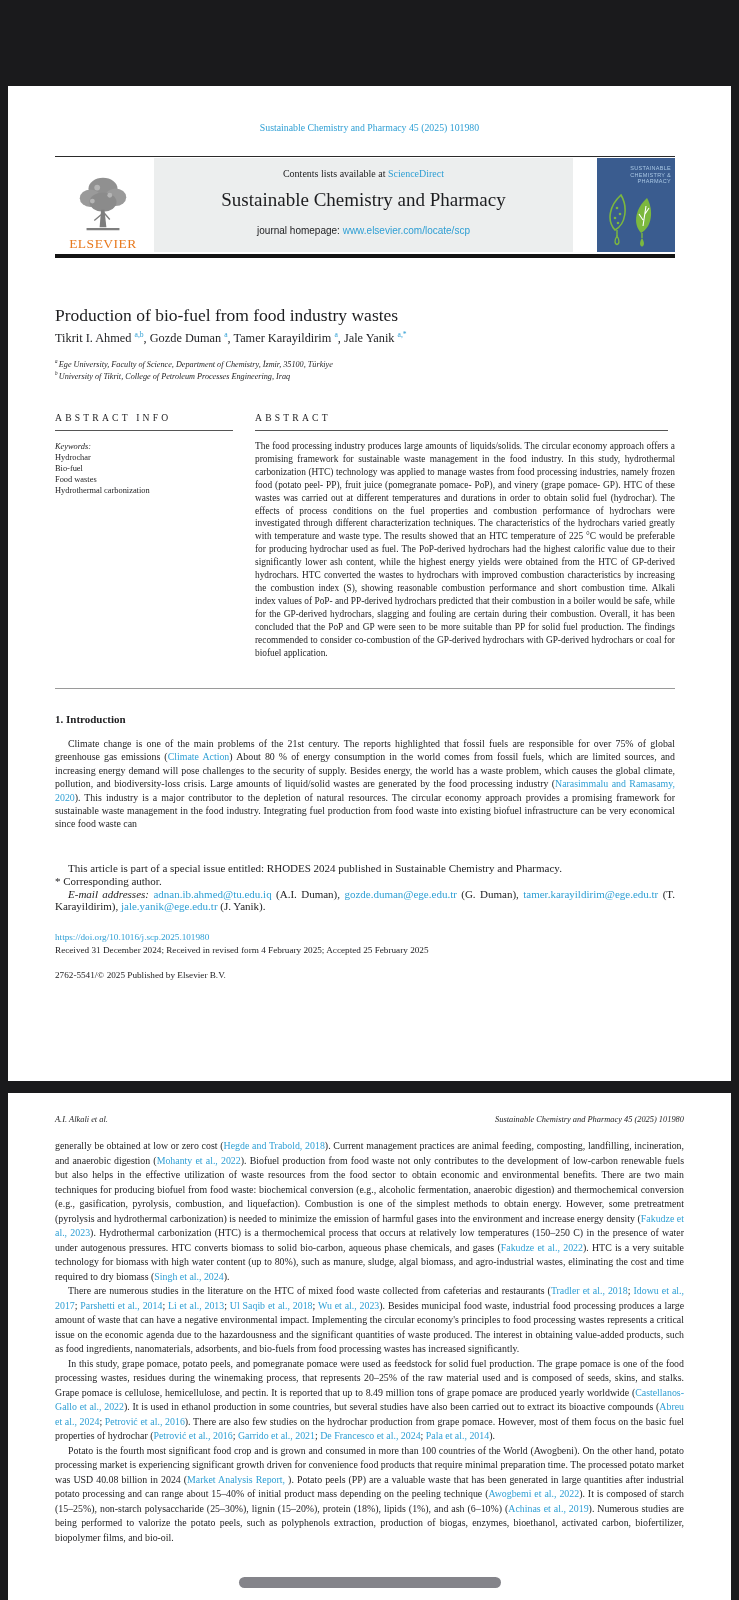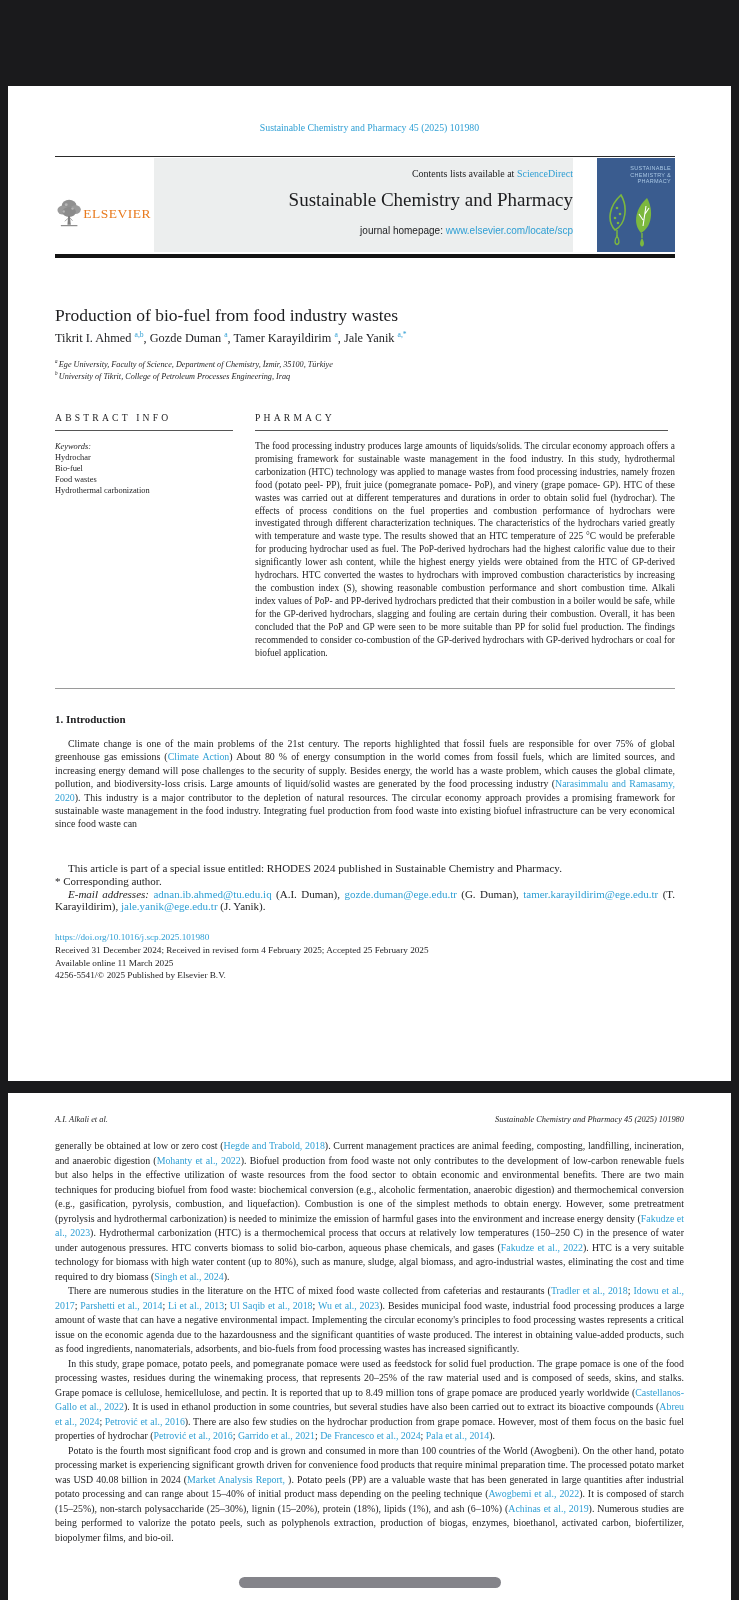--- a/index.html
+++ b/index.html
@@ -15,23 +15,23 @@
   .page2{top:1093px;height:560px}
   .abs{position:absolute}
   .link{color:var(--link,#2f9fd4)}
   .sup{vertical-align:super;font-size:0.62em;line-height:0}
   .it{font-style:italic}
 
   
   .citation{top:36px;left:0;right:0;text-align:center;font-size:9.8px;color:var(--link,#2f9fd4)}
   .top-hairline{top:70px;left:47px;width:620px;height:1px;background:#2a2a2a}
   .banner{top:72px;left:47px;width:620px;height:94px;display:flex;align-items:stretch}
-  .logo-col{width:96px;display:flex;flex-direction:row;align-items:center;justify-content:flex-start;padding-top:16px}
+  .logo-col{width:96px;display:flex;flex-direction:column;align-items:center;justify-content:flex-start;padding-top:16px}
   .wordmark{margin-top:2px;font-size:13.5px;letter-spacing:.5px;color:var(--elsevier-orange,#e87a1e);font-family:"Liberation Serif",serif}
-  .banner-center{width:419px;margin-left:3px;background:var(--banner-gray,#eceeee);text-align:right;padding-top:10px}
+  .banner-center{width:419px;margin-left:3px;background:var(--banner-gray,#eceeee);text-align:center;padding-top:10px}
   .contents-line{font-size:10px}
   .journal-title{font-size:19px;margin-top:10px}
   .homepage-line{font-size:10px;margin-top:14px;font-family:"Liberation Sans",sans-serif}
   .cover{width:78px;height:94px;margin-left:24px;background:var(--cover-blue,#3a5c8f);position:relative;overflow:hidden}
   .cover-text{position:absolute;top:7px;right:4px;width:50px;font-family:"Liberation Sans",sans-serif;
     font-size:5.5px;line-height:6.5px;color:#a9c7e4;text-align:right;letter-spacing:.3px}
   .cover svg{position:absolute;left:8px;top:36px}
   .black-rule{top:168px;left:47px;width:620px;height:4px;background:#141414}
   .article-title{top:219px;left:47px;width:620px;font-size:17.5px;font-weight:400}
   .authors{top:245px;left:47px;width:620px;font-size:12.3px}
@@ -132,42 +132,41 @@
     <div class="info-left">
       <div class="sec-heading">ABSTRACT INFO</div>
       <div class="rule-l"></div>
       <div class="kw-label">Keywords:</div>
       <div class="keyword">Hydrochar</div>
       <div class="keyword">Bio-fuel</div>
       <div class="keyword">Food wastes</div>
       <div class="keyword">Hydrothermal carbonization</div>
     </div>
     <div class="info-right">
-      <div class="sec-heading">PHARMACY</div>
+      <div class="sec-heading">ABSTRACT</div>
       <div class="rule-r"></div>
       <div class="abstract-text">The food processing industry produces large amounts of liquids/solids. The circular economy approach offers a promising framework for sustainable waste management in the food industry. In this study, hydrothermal carbonization (HTC) technology was applied to manage wastes from food processing industries, namely frozen food (potato peel- PP), fruit juice (pomegranate pomace- PoP), and vinery (grape pomace- GP). HTC of these wastes was carried out at different temperatures and durations in order to obtain solid fuel (hydrochar). The effects of process conditions on the fuel properties and combustion performance of hydrochars were investigated through different characterization techniques. The characteristics of the hydrochars varied greatly with temperature and waste type. The results showed that an HTC temperature of 225 °C would be preferable for producing hydrochar used as fuel. The PoP-derived hydrochars had the highest calorific value due to their significantly lower ash content, while the highest energy yields were obtained from the HTC of GP-derived hydrochars. HTC converted the wastes to hydrochars with improved combustion characteristics by increasing the combustion index (S), showing reasonable combustion performance and short combustion time. Alkali index values of PoP- and PP-derived hydrochars predicted that their combustion in a boiler would be safe, while for the GP-derived hydrochars, slagging and fouling are certain during their combustion. Overall, it has been concluded that the PoP and GP were seen to be more suitable than PP for solid fuel production. The findings recommended to consider co-combustion of the GP-derived hydrochars with GP-derived hydrochars or coal for biofuel application.</div>
     </div>
   </div>
 
   <div class="abs block-hairline"></div>
 
   <div class="abs intro-heading">1.  Introduction</div>
 
   <div class="abs intro-par"><span>Climate change is one of the main problems of the 21st century. The reports highlighted that fossil fuels are responsible for over 75% of global greenhouse gas emissions (</span><span class="link">Climate Action</span><span>) About 80 % of energy consumption in the world comes from fossil fuels, which are limited sources, and increasing energy demand will pose challenges to the security of supply. Besides energy, the world has a waste problem, which causes the global climate, pollution, and biodiversity-loss crisis. Large amounts of liquid/solid wastes are generated by the food processing industry (</span><span class="link">Narasimmalu and Ramasamy, 2020</span><span>). This industry is a major contributor to the depletion of natural resources. The circular economy approach provides a promising framework for sustainable waste management in the food industry. Integrating fuel production from food waste into existing biofuel infrastructure can be very economical since food waste can</span></div>
 
   <div class="abs footnotes">
     <div class="fn-special">This article is part of a special issue entitled: RHODES 2024 published in Sustainable Chemistry and Pharmacy.</div>
     <div class="fn-corresp">* Corresponding author.</div>
     <div class="fn-emails"><span class="it">E-mail addresses: </span><span class="link">adnan.ib.ahmed@tu.edu.iq</span><span> (A.I. Duman), </span><span class="link">gozde.duman@ege.edu.tr</span><span> (G. Duman), </span><span class="link">tamer.karayildirim@ege.edu.tr</span><span> (T. Karayildirim), </span><span class="link">jale.yanik@ege.edu.tr</span><span> (J. Yanik).</span></div>
   </div>
 
   <div class="abs fn-meta doi">https://doi.org/10.1016/j.scp.2025.101980</div>
   <div class="abs fn-meta received">Received 31 December 2024; Received in revised form 4 February 2025; Accepted 25 February 2025</div>
-  <div class="abs fn-meta available">Available online 11 March 2025</div>
-  <div class="abs fn-meta issn">4256-5541/© 2025 Published by Elsevier B.V.</div>
+  <div class="abs fn-meta issn">2762-5541/© 2025 Published by Elsevier B.V.</div>
 </div>
 
 <div class="page page2">
   <div class="abs running">
     <span>A.I. Alkali et al.</span>
     <span>Sustainable Chemistry and Pharmacy 45 (2025) 101980</span>
   </div>
   <div class="abs body2">
     <div class="par"><span>generally be obtained at low or zero cost (</span><span class="link">Hegde and Trabold, 2018</span><span>). Current management practices are animal feeding, composting, landfilling, incineration, and anaerobic digestion (</span><span class="link">Mohanty et al., 2022</span><span>). Biofuel production from food waste not only contributes to the development of low-carbon renewable fuels but also helps in the effective utilization of waste resources from the food sector to obtain economic and environmental benefits. There are two main techniques for producing biofuel from food waste: biochemical conversion (e.g., alcoholic fermentation, anaerobic digestion) and thermochemical conversion (e.g., gasification, pyrolysis, combustion, and liquefaction). Combustion is one of the simplest methods to obtain energy. However, some pretreatment (pyrolysis and hydrothermal carbonization) is needed to minimize the emission of harmful gases into the environment and increase energy density (</span><span class="link">Fakudze et al., 2023</span><span>). Hydrothermal carbonization (HTC) is a thermochemical process that occurs at relatively low temperatures (150–250 C) in the presence of water under autogenous pressures. HTC converts biomass to solid bio-carbon, aqueous phase chemicals, and gases (</span><span class="link">Fakudze et al., 2022</span><span>). HTC is a very suitable technology for biomass with high water content (up to 80%), such as manure, sludge, algal biomass, and agro-industrial wastes, eliminating the cost and time required to dry biomass (</span><span class="link">Singh et al., 2024</span><span>).</span></div>
     <div class="par indent"><span>There are numerous studies in the literature on the HTC of mixed food waste collected from cafeterias and restaurants (</span><span class="link">Tradler et al., 2018</span><span>; </span><span class="link">Idowu et al., 2017</span><span>; </span><span class="link">Parshetti et al., 2014</span><span>; </span><span class="link">Li et al., 2013</span><span>; </span><span class="link">Ul Saqib et al., 2018</span><span>; </span><span class="link">Wu et al., 2023</span><span>). Besides municipal food waste, industrial food processing produces a large amount of waste that can have a negative environmental impact. Implementing the circular economy's principles to food processing wastes represents a critical issue on the economic agenda due to the hazardousness and the significant quantities of waste produced. The interest in obtaining value-added products, such as food ingredients, nanomaterials, adsorbents, and bio-fuels from food processing wastes has increased significantly.</span></div>

